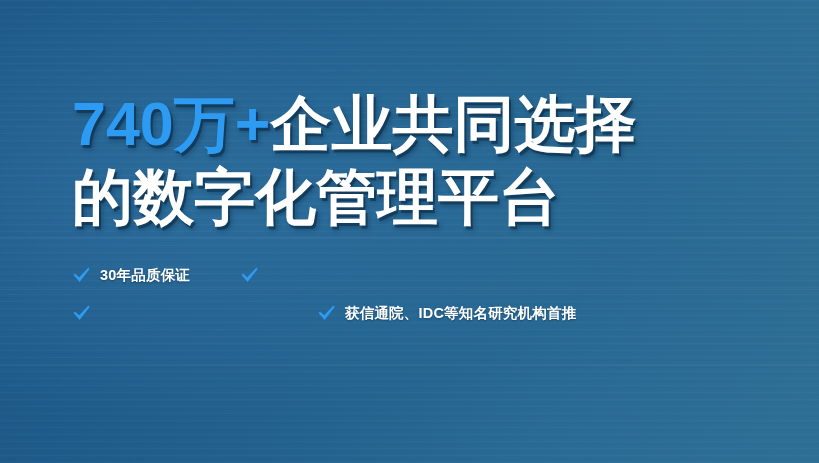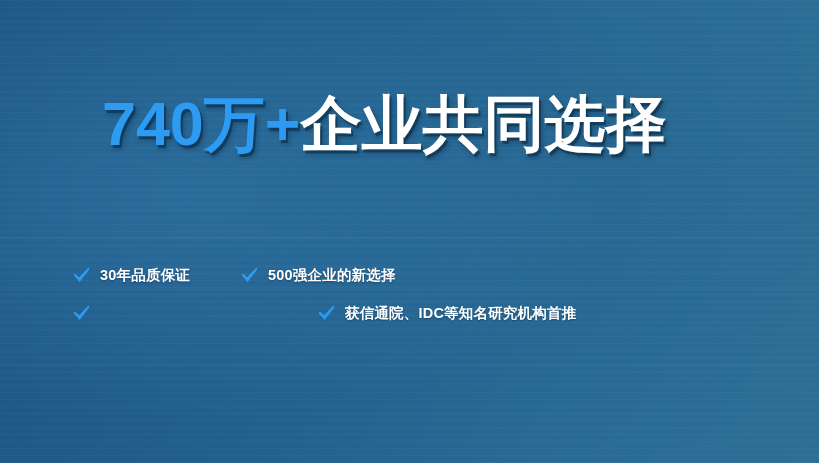--- a/index.html
+++ b/index.html
@@ -72,21 +72,20 @@
   }
   .headline-line {
     display: block;
     font-size: 61px;
     font-weight: 700;
     color: #ffffff;
     white-space: nowrap;
     text-shadow:
       2px 3px 0 rgba(10,42,70,0.55),
       3px 4px 5px rgba(8,34,58,0.40);
-    margin-left: 30px;
   }
   .headline-line.line1 { margin-bottom: 12px; }
   .hl-accent { color: #2e9bf2; }
 
   
   .features {
     position: absolute;
     left: 72px;
     top: 266px;
     width: 710px;
@@ -125,20 +124,21 @@
   }
 </style>
 </head>
 <body>
 
 <div id="stage">
   <div class="content">
 
     <div class="headline">
       <span class="headline-line line1"><span class="hl-accent">740万+</span><span>企业共同选择</span></span>
+      <span class="headline-line line2">的数字化管理平台</span>
     </div>
 
     <div class="features">
 
       <div class="feature-row">
         <div class="feature-item col1">
           <span class="check-icon">
             <svg width="19" height="19" viewBox="0 0 19 19" aria-hidden="true">
               <path d="M1.6 8.9 L2.9 7.4 L7.2 11.3 L16.4 1.6 L17.6 3.0 L7.6 16.0 Z" fill="#2e9bf2"></path>
             </svg>
@@ -146,21 +146,20 @@
           <span class="feature-label">30年品质保证</span>
         </div>
 
 
         <div class="feature-item col3">
           <span class="check-icon">
             <svg width="19" height="19" viewBox="0 0 19 19" aria-hidden="true">
               <path d="M1.6 8.9 L2.9 7.4 L7.2 11.3 L16.4 1.6 L17.6 3.0 L7.6 16.0 Z" fill="#2e9bf2"></path>
             </svg>
           </span>
-          <span class="feature-label">500强企业的新选择</span>
         </div>
       </div>
 
       <div class="feature-row">
 
         <div class="feature-item col2">
           <span class="check-icon">
             <svg width="19" height="19" viewBox="0 0 19 19" aria-hidden="true">
               <path d="M1.6 8.9 L2.9 7.4 L7.2 11.3 L16.4 1.6 L17.6 3.0 L7.6 16.0 Z" fill="#2e9bf2"></path>
             </svg>

